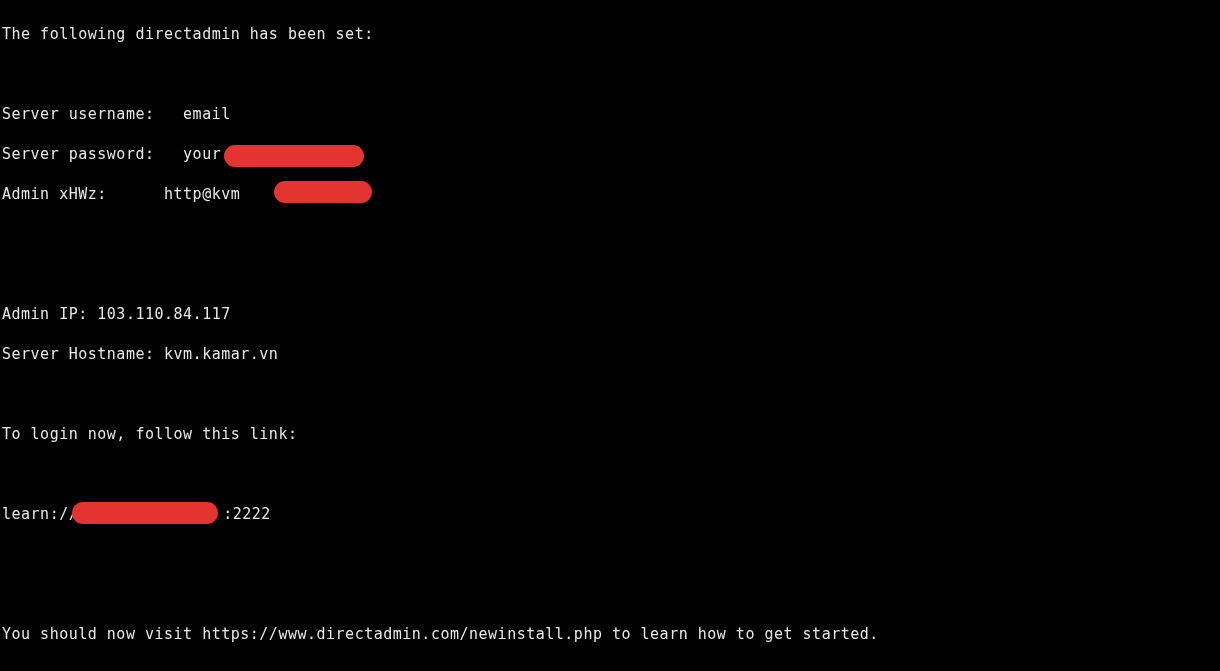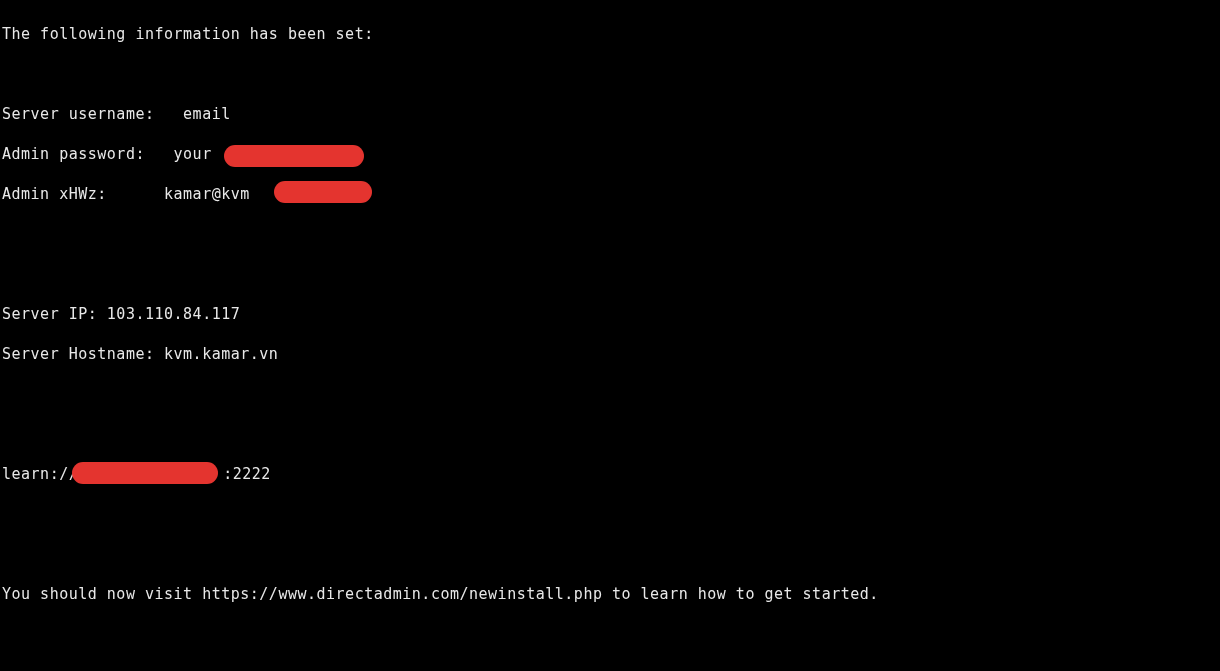--- a/index.html
+++ b/index.html
@@ -25,30 +25,31 @@
     background: #e4342f;
     border-radius: 50px;
     pointer-events: none;
   }
   .line { position: relative; }
 </style>
 </head>
 <body>
 
 <div class="term">
-<div class="line">The following information has been set:</div>
+<div class="line">The following directadmin has been set:</div>
 <div class="line"> </div>
 <div class="line"><span>Server username:   </span><span>email</span></div>
-<div class="line"><span>Admin password:   </span><span>your</span><span class="redact" style="left:222px; top:1px; width:140px; height:22px;"></span></div>
-<div class="line"><span>Admin xHWz:      </span><span>kamar@kvm</span><span class="redact" style="left:272px; top:-3px; width:98px; height:22px;"></span></div>
+<div class="line"><span>Server password:   </span><span>your</span><span class="redact" style="left:222px; top:1px; width:140px; height:22px;"></span></div>
+<div class="line"><span>Admin xHWz:      </span><span>http@kvm</span><span class="redact" style="left:272px; top:-3px; width:98px; height:22px;"></span></div>
 <div class="line"> </div>
 <div class="line"> </div>
-<div class="line"><span>Server IP: </span><span>103.110.84.117</span></div>
+<div class="line"><span>Admin IP: </span><span>103.110.84.117</span></div>
 <div class="line"><span>Server Hostname: </span><span>kvm.kamar.vn</span></div>
 <div class="line"> </div>
+<div class="line">To login now, follow this link:</div>
 <div class="line"> </div>
 <div class="line"><span>learn://</span><span style="display:inline-block; width:145px;"> </span><span>:2222</span><span class="redact" style="left:70px; top:-2px; width:146px; height:22px;"></span></div>
 <div class="line"> </div>
 <div class="line"> </div>
 <div class="line">You should now visit https://www.directadmin.com/newinstall.php to learn how to get started.</div>
 
 
 
 
 

